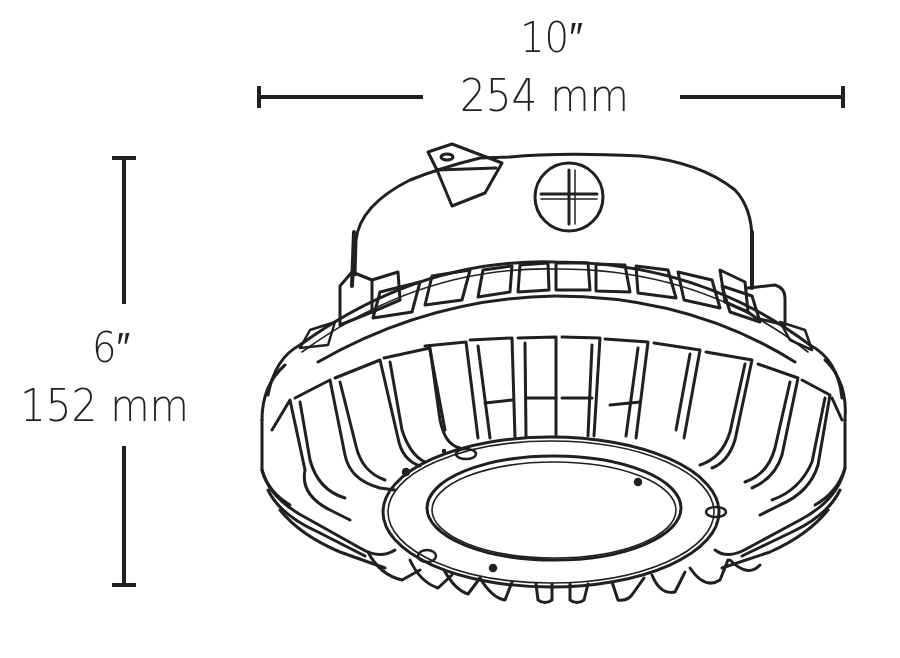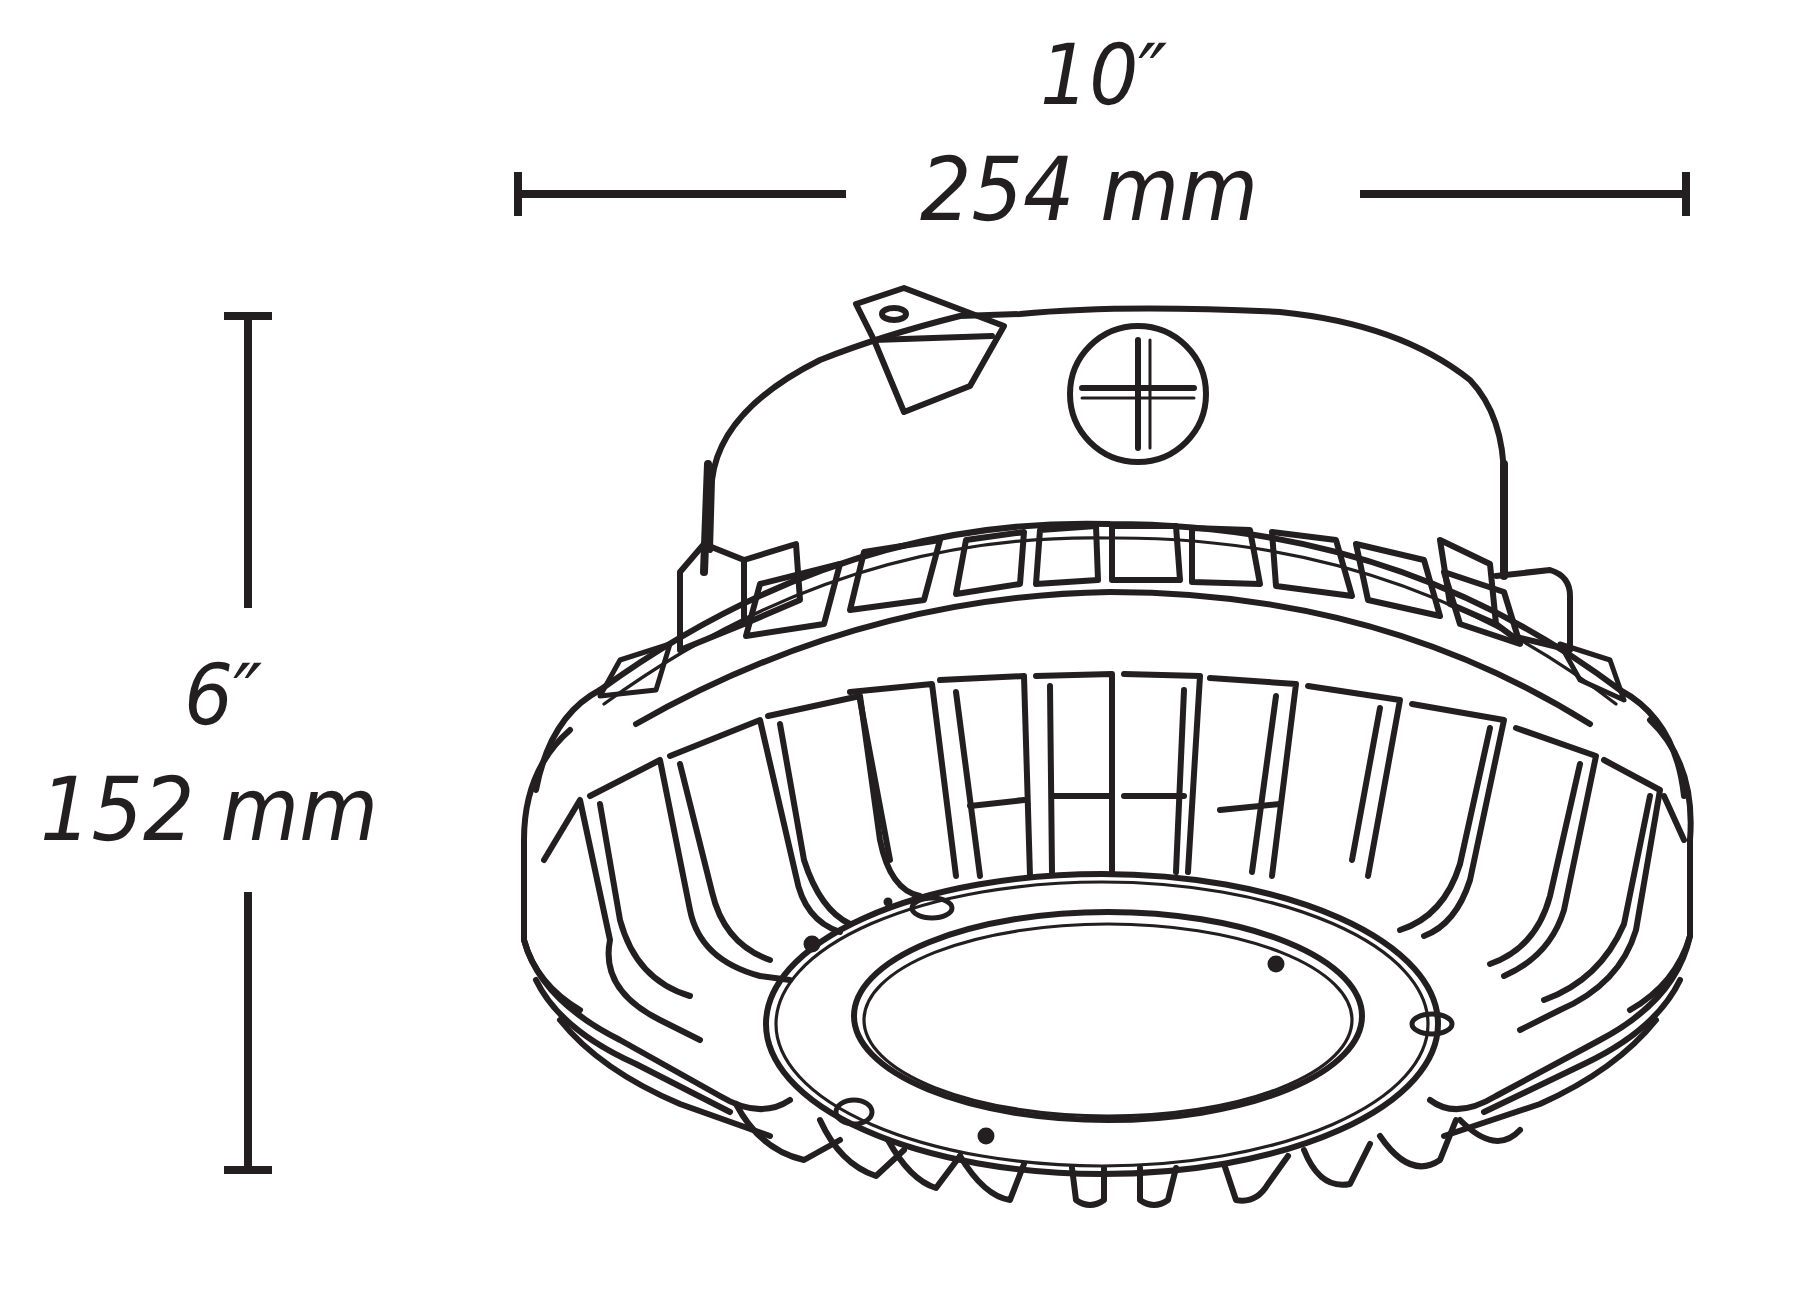--- a/index.html
+++ b/index.html
@@ -1,18 +1,18 @@
 <!DOCTYPE html>
 <html><head>
   <meta charset="utf-8">
   <style>
     html, body { margin: 0; padding: 0; background: #ffffff; }
     body { width: 900px; height: 658px; position: relative; overflow: hidden;
            font-family: "DejaVu Sans", "Liberation Sans", sans-serif; }
-    .stage { position: absolute; left: 0; top: 0; width: 900px; height: 540px; font-style: italic; }
+    .stage { position: absolute; left: 0; top: 0; width: 900px; height: 540px; }
     .dim-label { position: absolute; color: #231f20; font-weight: 200;
                  font-family: "DejaVu Sans", "Liberation Sans", sans-serif;
                  white-space: nowrap; line-height: 1; letter-spacing: 0; }
     .top-inch { left: 520px; top: 17px; font-size: 42px; transform: scaleX(0.92); transform-origin: left top; }
     .top-mm   { left: 460px; top: 74px; font-size: 44px; transform: scaleX(0.92); transform-origin: left top; }
     .left-inch { left: 92px; top: 327px; font-size: 42px; transform: scaleX(0.92); transform-origin: left top; }
     .left-mm   { left: 20px; top: 384px; font-size: 44px; transform: scaleX(0.92); transform-origin: left top; }
     svg { position: absolute; left: 0; top: 0; }
   </style>
 </head>

